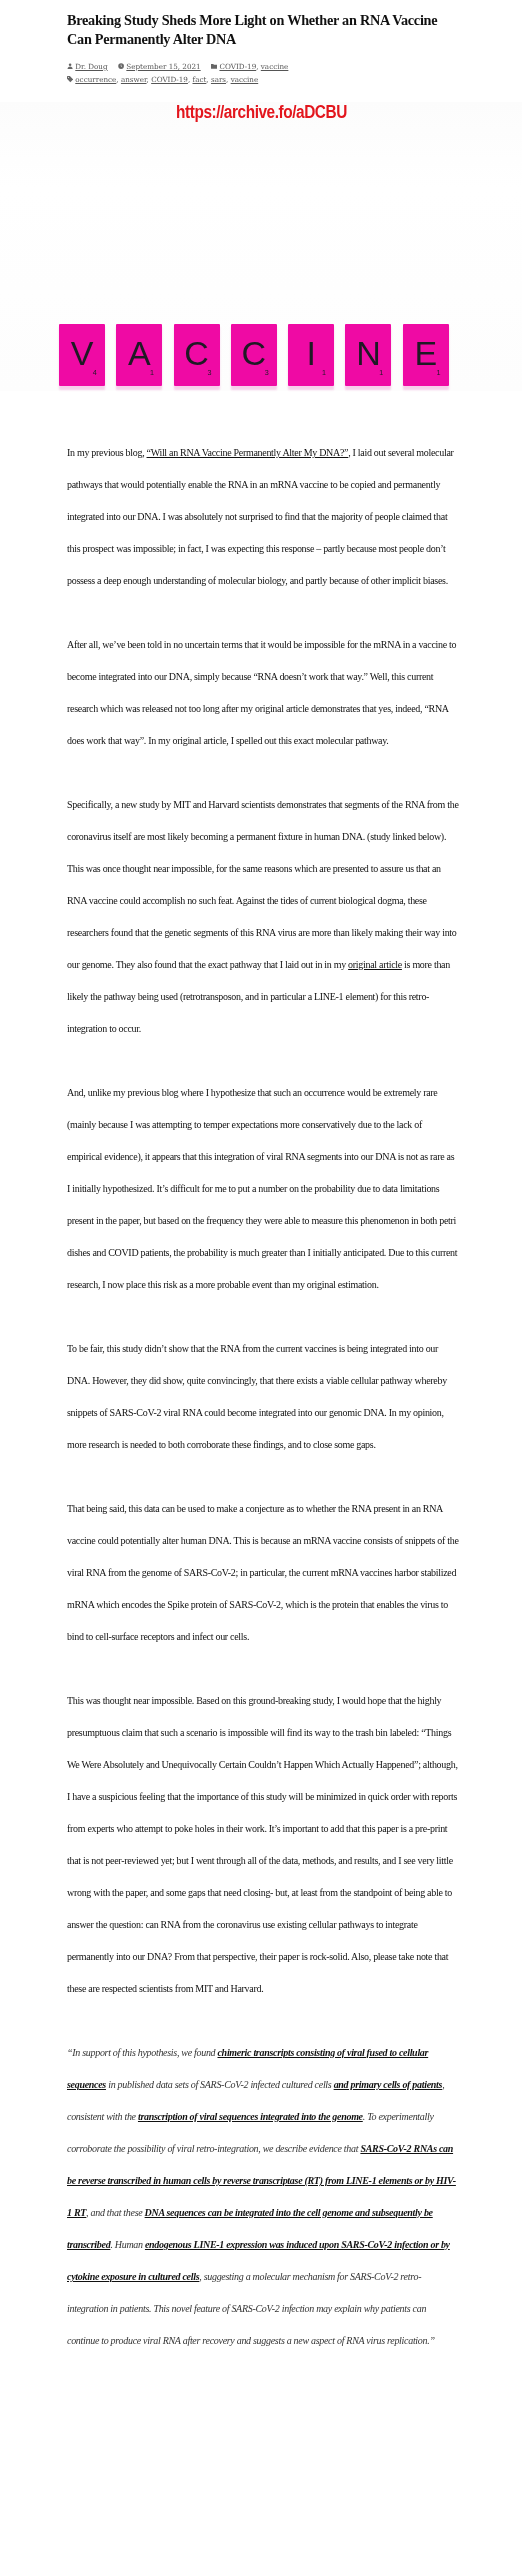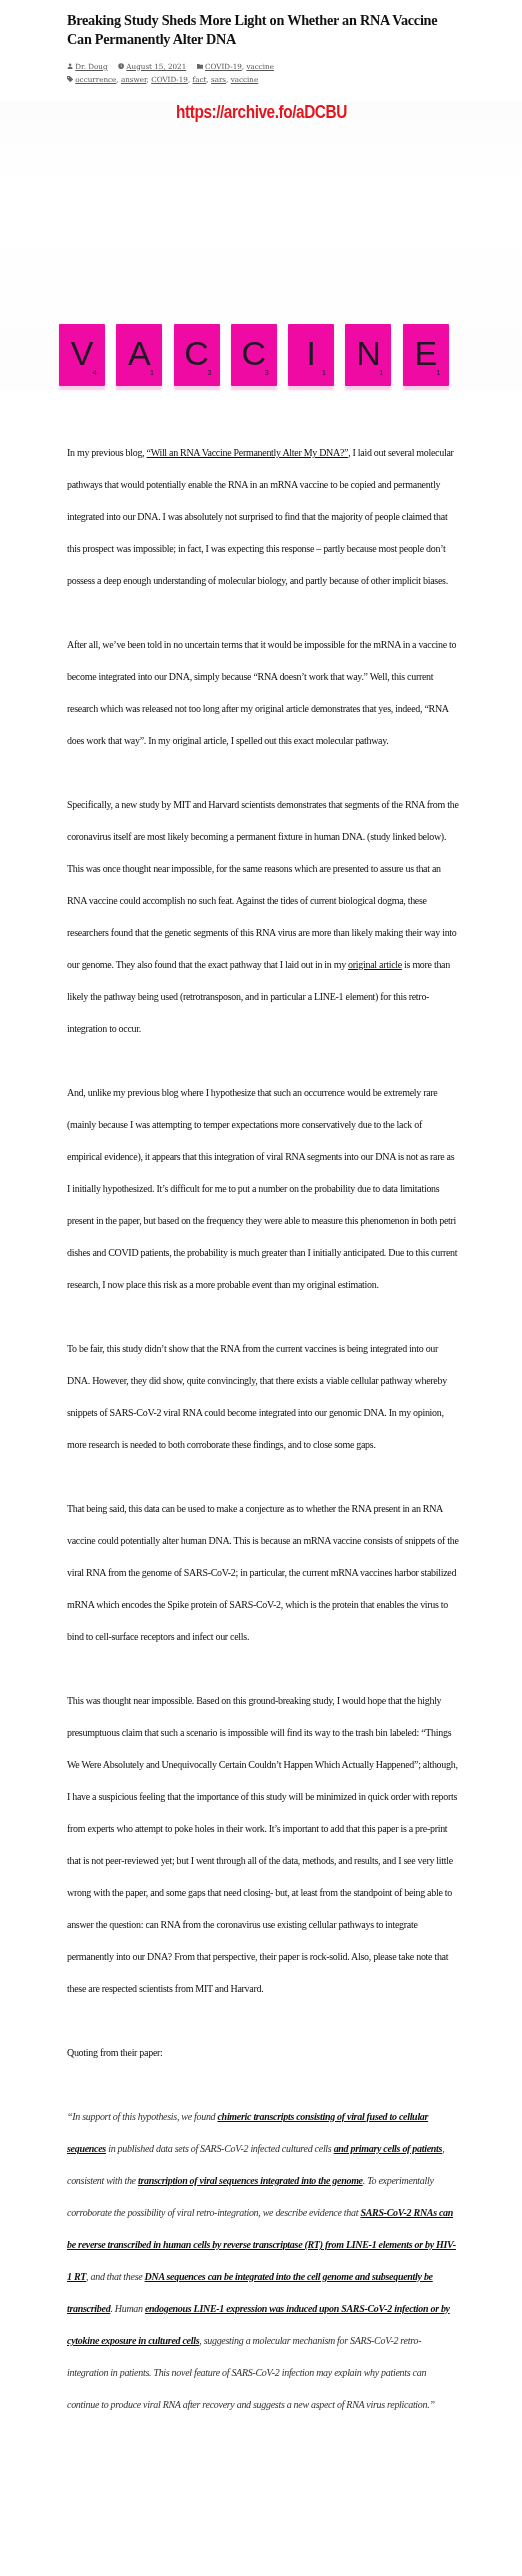--- a/index.html
+++ b/index.html
@@ -32,21 +32,21 @@
     <span class="grp">
       <svg class="ic" viewBox="0 0 12 12">
           <circle cx="6" cy="3.5" r="2.5" fill="#666"></circle>
           <path d="M1 12c0-3 2.2-5 5-5s5 2 5 5z" fill="#666"></path>
         </svg><a href="#">Dr. Doug</a>
     </span>
     <span class="grp">
       <svg class="ic" viewBox="0 0 12 12">
           <circle cx="6" cy="6" r="5.5" fill="#666"></circle>
           <path d="M6 3v3.3l2 1.4" stroke="#fff" stroke-width="1.2" fill="none"></path>
-        </svg><a href="#">August 15, 2021</a>
+        </svg><a href="#">September 15, 2021</a>
     </span>
     <span class="grp">
       <svg class="ic" viewBox="0 0 12 12">
           <path d="M0 2h4.5l1 1.3H12V11H0z" fill="#666"></path>
         </svg><a href="#">COVID-19</a>, <a href="#">vaccine</a>
     </span>
     <br>
     <span>
       <svg class="ic" viewBox="0 0 12 12">
           <path d="M0 1v4.5L6.5 12 12 6.5 5.5 0H1z" fill="#666"></path>
@@ -93,17 +93,16 @@
 </div>
 
 <div class="content">
   <p><span>In my previous blog, </span><a href="#">“Will an RNA Vaccine Permanently Alter My DNA?”</a><span>, I laid out several molecular pathways that would potentially enable the RNA in an mRNA vaccine to be copied and permanently integrated into our DNA. I was absolutely not surprised to find that the majority of people claimed that this prospect was impossible; in fact, I was expecting this response – partly because most people don’t possess a deep enough understanding of molecular biology, and partly because of other implicit biases.</span></p>
   <p>After all, we’ve been told in no uncertain terms that it would be impossible for the mRNA in a vaccine to become integrated into our DNA, simply because “RNA doesn’t work that way.”  Well, this current research which was released not too long after my original article demonstrates that yes, indeed, “RNA does work that way”. In my original article, I spelled out this exact molecular pathway.</p>
   <p><span>Specifically, a new study by MIT and Harvard scientists demonstrates that segments of the RNA from the coronavirus itself are most likely becoming a permanent fixture in human DNA. (study linked below). This was once thought near impossible, for the same reasons which are presented to assure us that an RNA vaccine could accomplish no such feat. Against the tides of current biological dogma, these researchers found that the genetic segments of this RNA virus are more than likely making their way into our genome. They also found that the exact pathway that I laid out in in my </span><a href="#">original article</a><span> is more than likely the pathway being used (retrotransposon, and in particular a LINE-1 element) for this retro-integration to occur.</span></p>
   <p>And, unlike my previous blog where I hypothesize that such an occurrence would be extremely rare (mainly because I was attempting to temper expectations more conservatively due to the lack of empirical evidence), it appears that this integration of viral RNA segments into our DNA is not as rare as I initially hypothesized. It’s difficult for me to put a number on the probability due to data limitations present in the paper, but based on the frequency they were able to measure this phenomenon in both petri dishes and COVID patients, the probability is much greater than I initially anticipated. Due to this current research, I now place this risk as a more probable event than my original estimation.</p>
   <p>To be fair, this study didn’t show that the RNA from the current vaccines is being integrated into our DNA. However, they did show, quite convincingly, that there exists a viable cellular pathway whereby snippets of SARS-CoV-2 viral RNA could become integrated into our genomic DNA. In my opinion, more research is needed to both corroborate these findings, and to close some gaps.</p>
   <p>That being said, this data can be used to make a conjecture as to whether the RNA present in an RNA vaccine could potentially alter human DNA. This is because an mRNA vaccine consists of snippets of the viral RNA from the genome of SARS-CoV-2; in particular, the current mRNA vaccines harbor stabilized mRNA which encodes the Spike protein of SARS-CoV-2, which is the protein that enables the virus to bind to cell-surface receptors and infect our cells.</p>
   <p>This was thought near impossible. Based on this ground-breaking study, I would hope that the highly presumptuous claim that such a scenario is impossible will find its way to the trash bin labeled: “Things We Were Absolutely and Unequivocally Certain Couldn’t Happen Which Actually Happened”; although, I have a suspicious feeling that the importance of this study will be minimized in quick order with reports from experts who attempt to poke holes in their work. It’s important to add that this paper is a pre-print that is not peer-reviewed yet; but I went through all of the data, methods, and results, and I see very little wrong with the paper, and some gaps that need closing- but, at least from the standpoint of being able to answer the question: can RNA from the coronavirus use existing cellular pathways to integrate permanently into our DNA? From that perspective, their paper is rock-solid. Also, please take note that these are respected scientists from MIT and Harvard.</p>
-  <p>Quoting from their paper:</p>
   <p class="quote"><span>“In support of this hypothesis, we found </span><b>chimeric transcripts consisting of viral fused to cellular sequences</b><span> in published data sets of SARS-CoV-2 infected cultured cells </span><b>and primary cells of patients</b><span>, consistent with the </span><b>transcription of viral sequences integrated into the genome</b><span>. To experimentally corroborate the possibility of viral retro-integration, we describe evidence that </span><b>SARS-CoV-2 RNAs can be reverse transcribed in human cells by reverse transcriptase (RT) from LINE-1 elements or by HIV-1 RT</b><span>, and that these </span><b>DNA sequences can be integrated into the cell genome and subsequently be transcribed</b><span>. Human </span><b>endogenous LINE-1 expression was induced upon SARS-CoV-2 infection or by cytokine exposure in cultured cells</b><span>, suggesting a molecular mechanism for SARS-CoV-2 retro-integration in patients. This novel feature of SARS-CoV-2 infection may explain why patients can continue to produce viral RNA after recovery and suggests a new aspect of RNA virus replication.”</span></p>
 
 </div>
 
 
 </body></html>

